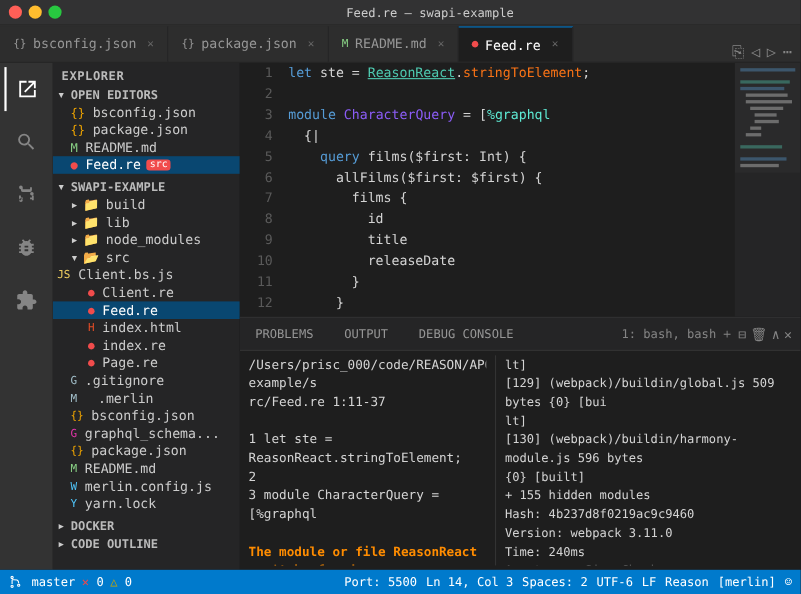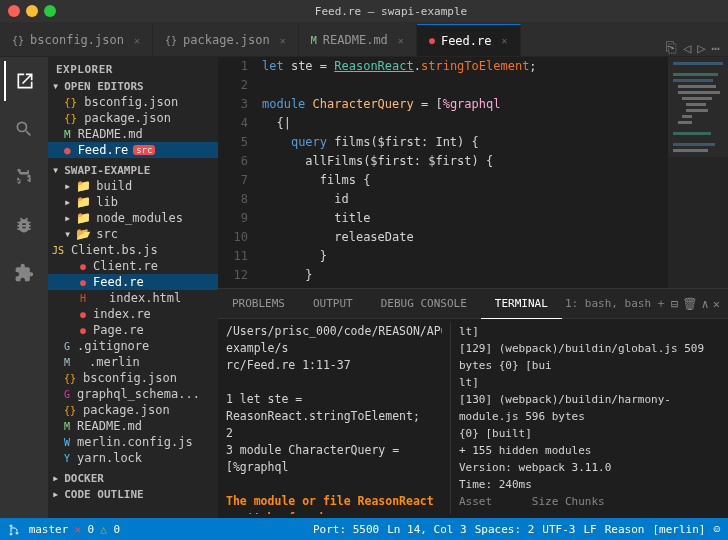--- a/index.html
+++ b/index.html
@@ -162,21 +162,21 @@
     #code-content {
       flex: 1;
       padding: 0 8px;
       overflow: hidden;
       line-height: 19px;
       white-space: pre;
     }
     .kw { color: #569cd6; }
     .fn { color: #f97316; }
     .op { color: #d4d4d4; }
-    .type { color: #fdba74; }
+    .type { color: #8b5cf6; }
 
     
     #bottom-panel {
       height: 230px;
       background: #1e1e1e;
       border-top: 1px solid #333;
       display: flex;
       flex-direction: column;
     }
     #panel-tabs {
@@ -381,21 +381,21 @@
     <div class="tree-item" style="padding-left:32px">
       <span style="color:#f14c4c;font-size:10px">●</span>
       <span class="label" style="margin-left:4px">Client.re</span>
     </div>
     <div class="tree-item selected" style="padding-left:32px">
       <span style="color:#f14c4c;font-size:10px">●</span>
       <span class="label" style="margin-left:4px">Feed.re</span>
     </div>
     <div class="tree-item" style="padding-left:32px">
       <span style="color:#e34c26;font-size:10px">H</span>
-      <span class="label" style="margin-left:20px">index.html</span>
+      <span class="label" style="margin-left:4px">index.html</span>
     </div>
     <div class="tree-item" style="padding-left:32px">
       <span style="color:#f14c4c;font-size:10px">●</span>
       <span class="label" style="margin-left:4px">index.re</span>
     </div>
     <div class="tree-item" style="padding-left:32px">
       <span style="color:#f14c4c;font-size:10px">●</span>
       <span class="label" style="margin-left:4px">Page.re</span>
     </div>
     <div class="tree-item" style="padding-left:16px">
@@ -456,21 +456,21 @@
           <div>8</div>
         <div>9</div>
           <div>10</div>
           <div>11</div>
           <div>12</div>
         <div>13</div>
 
       </div>
       <div id="code-content"><span class="kw">let</span> ste = <span style="color:#4ec9b0;text-decoration:underline">ReasonReact</span>.<span class="fn">stringToElement</span>;
 <span></span>
-<span class="kw">module</span> <span class="type">CharacterQuery</span> = <span class="op">[</span><span style="color:#f9a8d4">%graphql</span>
+<span class="kw">module</span> <span class="type">CharacterQuery</span> = <span class="op">[</span><span style="color:#5eead4">%graphql</span>
   <span class="op">{|</span>
     <span style="color:#569cd6">query</span> films($first: Int) {
       allFilms($first: $first) {
         films {
           id
           title
           releaseDate
         }
       }
   }
@@ -505,23 +505,20 @@
       <div id="panel-tabs">
         <div class="panel-tab">
           <span>PROBLEMS</span>
         </div>
         <div class="panel-tab">
           <span>OUTPUT</span>
         </div>
         <div class="panel-tab">
           <span>DEBUG CONSOLE</span>
         </div>
-        <div class="panel-tab active">
-          <span>TERMINAL</span>
-        </div>
         <div class="panel-actions">
           <span style="font-size:11px">1: bash, bash</span>
           <span style="cursor:pointer">＋</span>
           <span style="cursor:pointer">⊟</span>
           <span style="cursor:pointer">🗑</span>
           <span style="cursor:pointer">∧</span>
           <span style="cursor:pointer">✕</span>
         </div>
       </div>
 
@@ -538,20 +535,21 @@
 
         </div>
 
         <div id="terminal-right" style="border-left:1px solid #333; padding-left:8px; font-size:11px">
           <div class="term-white">lt]</div>
           <div class="term-white">[129] (webpack)/buildin/global.js 509 bytes {0} [bui</div>
           <div class="term-white">lt]</div>
           <div class="term-white">[130] (webpack)/buildin/harmony-module.js 596 bytes</div>
           <div class="term-white">{0} [built]</div>
           <div class="term-white">+ 155 hidden modules</div>
+          <div class="term-white">Hash: 4b237d8f0219ac9c9460</div>
           <div class="term-white">Version: webpack 3.11.0</div>
           <div class="term-white">Time: 240ms</div>
           <div class="term-dim">Asset&nbsp;&nbsp;&nbsp;&nbsp;&nbsp; Size  Chunks&nbsp;&nbsp;&nbsp;&nbsp;&nbsp;&nbsp;&nbsp;&nbsp;&nbsp;&nbsp;&nbsp;&nbsp;&nbsp;&nbsp; Chunk Names</div>
 
         </div>
       </div>
     </div>
   </div>
 </div>
 
@@ -567,19 +565,19 @@
       <span style="color:#f44747">✕</span> 0
     </span>
     <span class="status-item">
       <span style="color:#cca700">△</span> 0
     </span>
   </div>
   <div class="status-right">
     <span class="status-item">Port: 5500</span>
     <span class="status-item">Ln 14, Col 3</span>
     <span class="status-item">Spaces: 2</span>
-    <span class="status-item">UTF-3</span>
+    <span class="status-item">UTF-6</span>
     <span class="status-item">LF</span>
     <span class="status-item">Reason</span>
     <span class="status-item">[merlin]</span>
     <span class="status-item">☺</span>
   </div>
 </div>
 
 </body></html>

